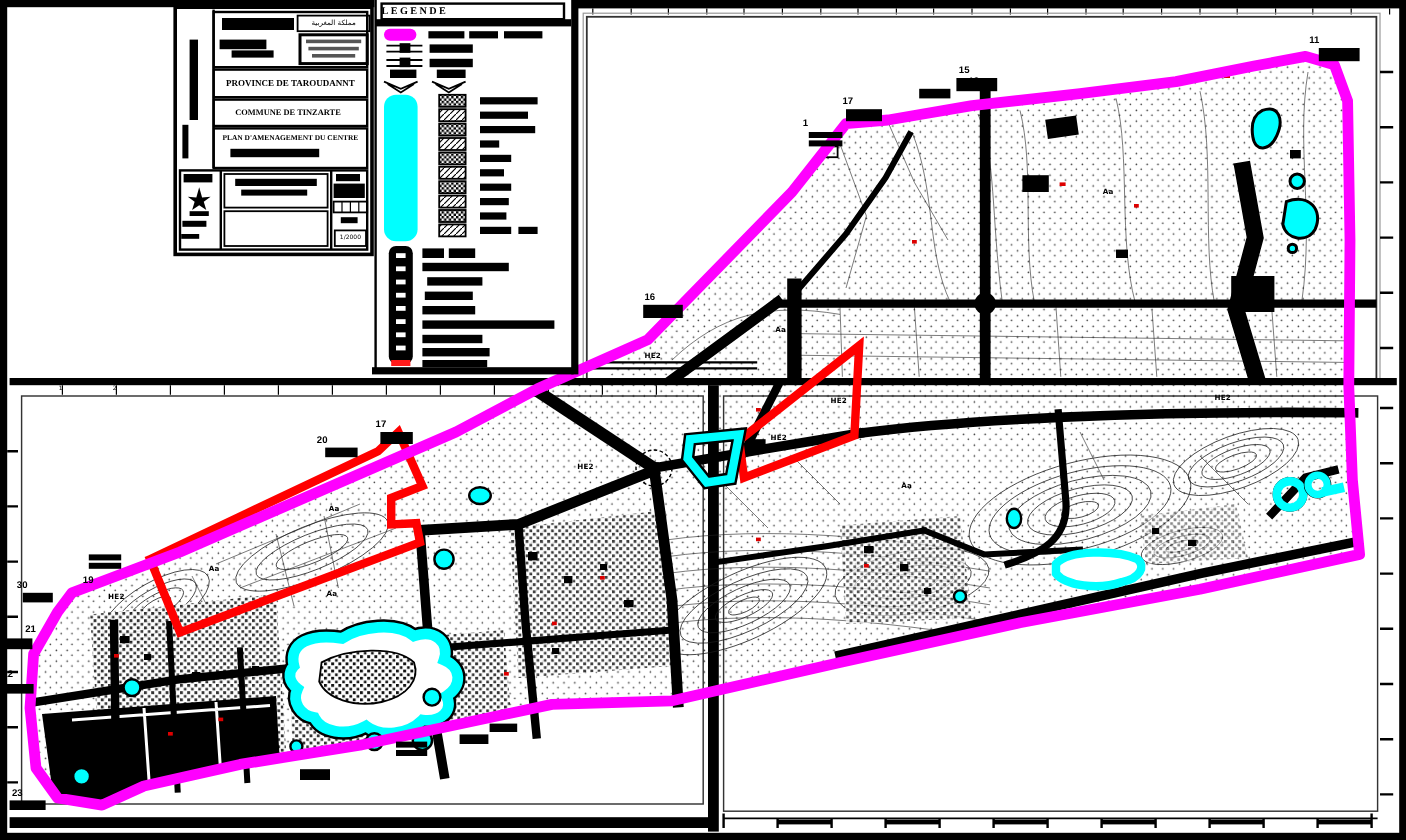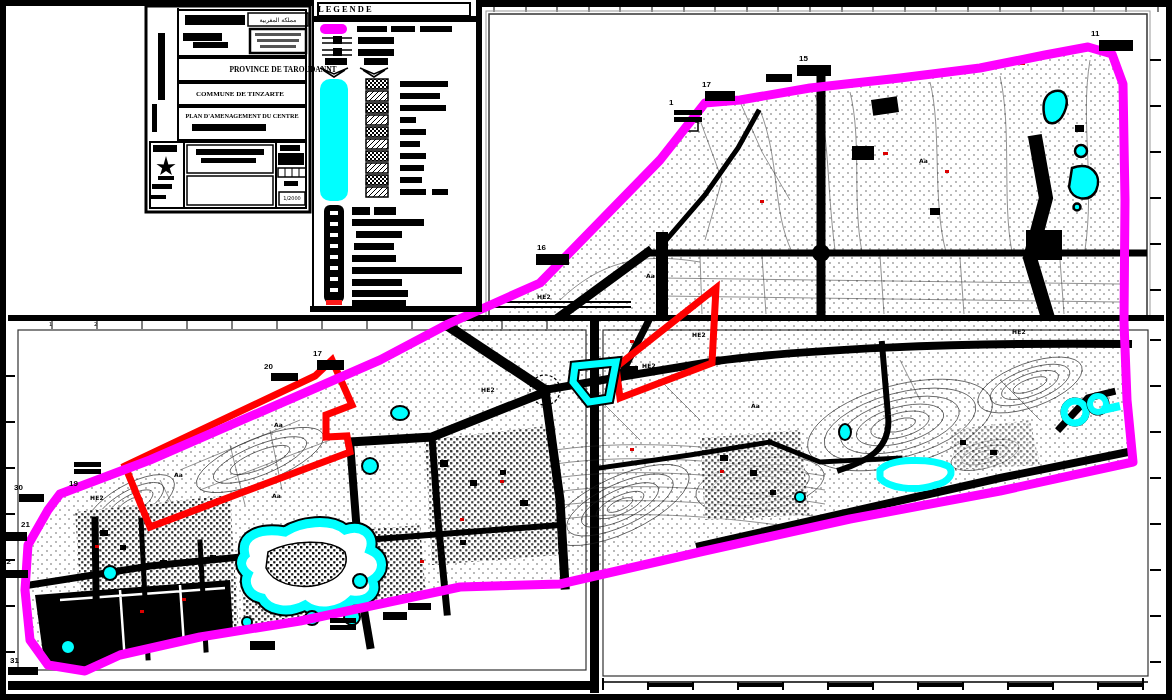--- a/index.html
+++ b/index.html
@@ -433,39 +433,39 @@
           <rect x="352" y="255" width="44" height="7"></rect>
       <rect x="352" y="267" width="110" height="7"></rect>
           <rect x="352" y="279" width="50" height="7"></rect>
       <rect x="352" y="290" width="56" height="7"></rect>
           <rect x="352" y="300" width="54" height="6"></rect>
     </g>
   </g>
 </svg>
 
 <div class="txt arabic" style="left:248px;top:13px;width:60px;height:13px;">مملكة المغربية</div>
-<div class="txt tb-serif" style="left:178px;top:58px;width:128px;height:23px;font-size:7.5px;line-height:23px;padding-left:41px;">PROVINCE DE TAROUDANNT</div>
+<div class="txt tb-serif" style="left:178px;top:58px;width:128px;height:23px;font-size:7.5px;line-height:23px;">PROVINCE DE TAROUDANNT</div>
 <div class="txt tb-serif" style="left:178px;top:83px;width:124px;height:22px;font-size:7px;line-height:22px;">COMMUNE DE TINZARTE</div>
 <div class="txt tb-serif" style="left:178px;top:109px;width:128px;height:14px;font-size:6.2px;line-height:14px;">PLAN D'AMENAGEMENT DU CENTRE</div>
 <div class="txt scaletxt" style="left:279px;top:195px;width:26px;height:10px;">1/2000</div>
 <div class="txt legende" style="left:318px;top:3px;width:152px;height:13px;">LEGENDE</div>
 
 <div class="txt bnum" style="left:1091px;top:29px;">11</div>
 <div class="txt bnum" style="left:799px;top:54px;">15</div>
 <div class="txt bnum" style="left:763px;top:63px;margin-left:44px;">13</div>
 <div class="txt bnum" style="left:702px;top:80px;">17</div>
 <div class="txt bnum" style="left:669px;top:98px;">1</div>
 <div class="txt bnum" style="left:537px;top:243px;">16</div>
 <div class="txt bnum" style="left:313px;top:349px;">17</div>
 <div class="txt bnum" style="left:264px;top:362px;">20</div>
 <div class="txt bnum" style="left:69px;top:451px;margin-top:28px;">19</div>
 <div class="txt bnum" style="left:14px;top:483px;">30</div>
 <div class="txt bnum" style="left:2px;top:520px;margin-left:19px;">21</div>
 <div class="txt bnum" style="left:2px;top:557px;">22</div>
-<div class="txt bnum" style="left:10px;top:656px;">31</div>
+<div class="txt bnum" style="left:10px;top:656px;">23</div>
 
 <div class="txt zlab" style="left:537px;top:293px;">HE2</div>
 <div class="txt zlab" style="left:692px;top:331px;">HE2</div>
 <div class="txt zlab" style="left:642px;top:362px;">HE2</div>
 <div class="txt zlab" style="left:1012px;top:328px;">HE2</div>
 <div class="txt zlab" style="left:481px;top:386px;">HE2</div>
 <div class="txt zlab" style="left:90px;top:494px;">HE2</div>
 <div class="txt zlab" style="left:646px;top:272px;">Aa</div>
 <div class="txt zlab" style="left:919px;top:157px;">Aa</div>
 <div class="txt zlab" style="left:274px;top:421px;">Aa</div>

